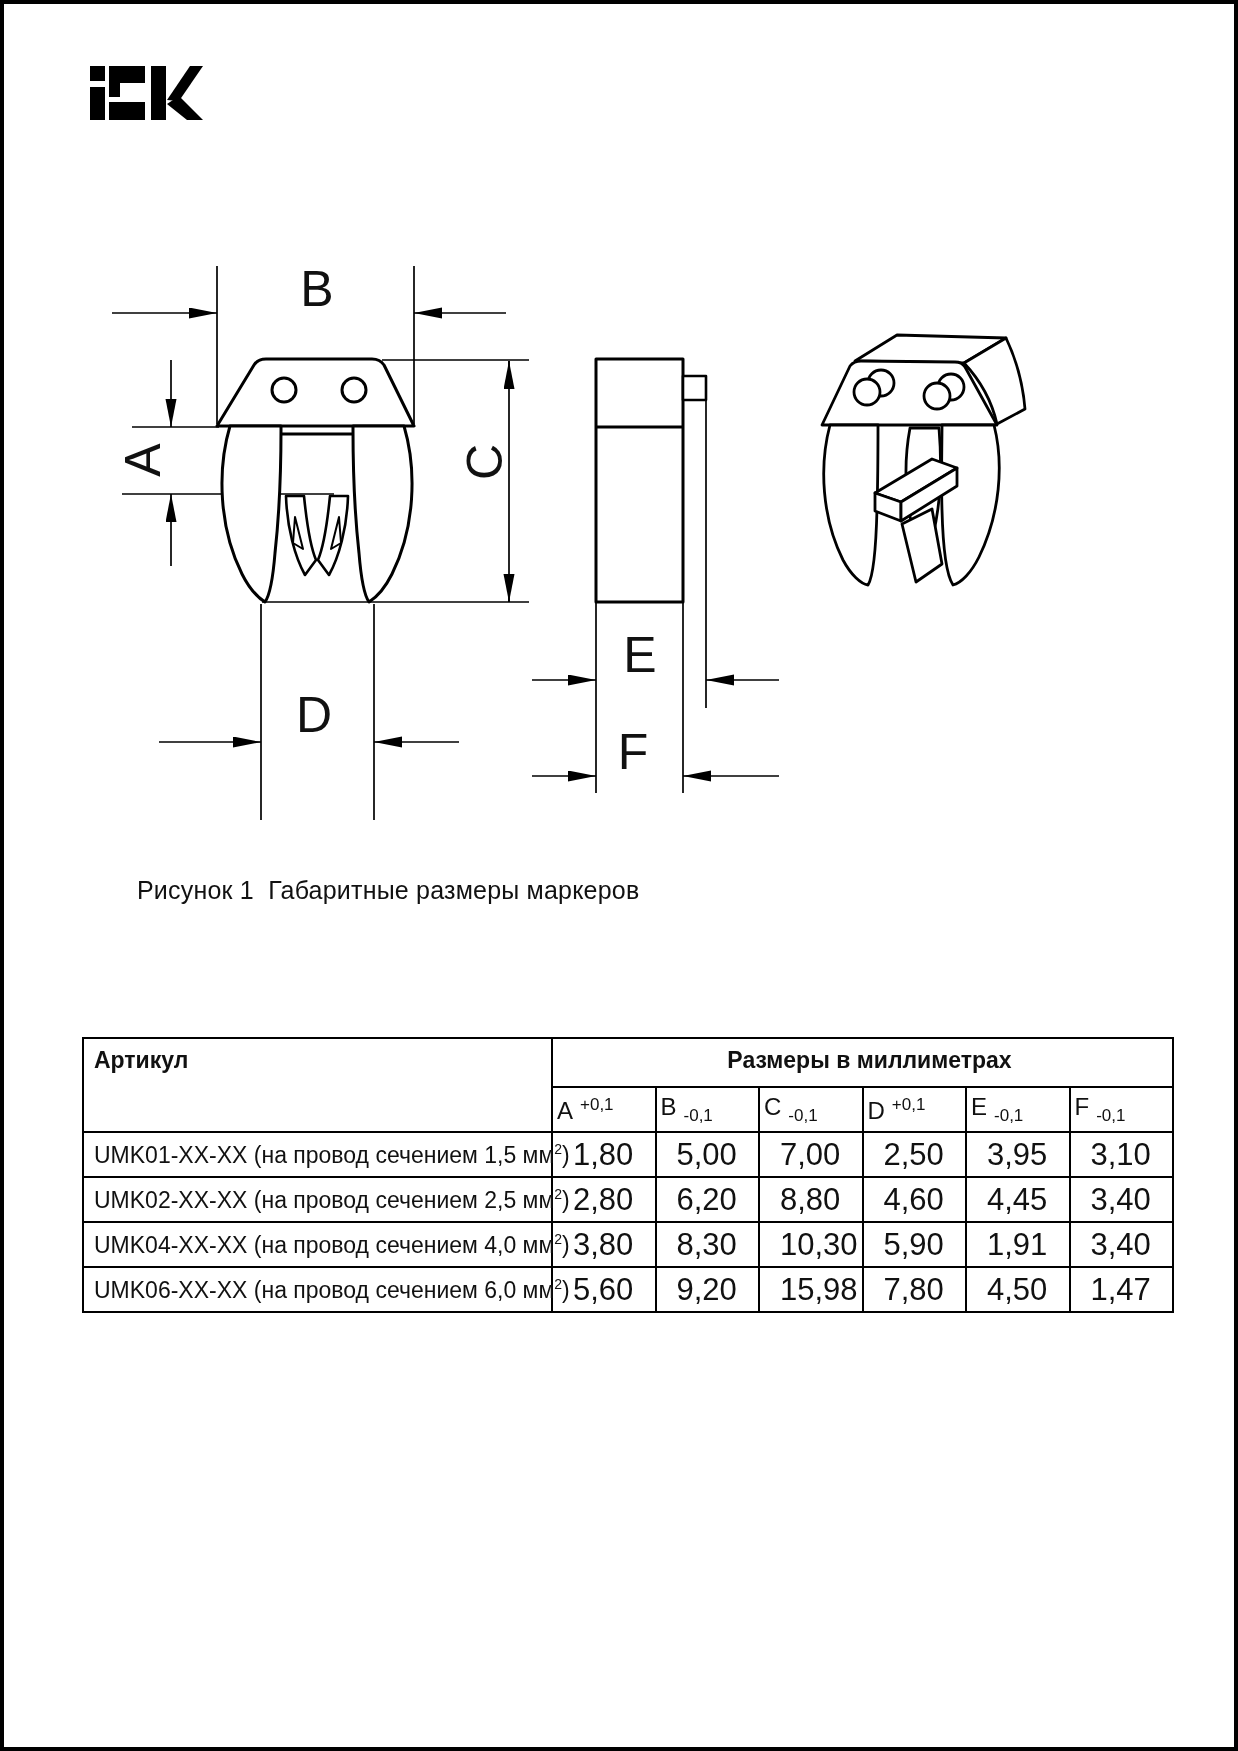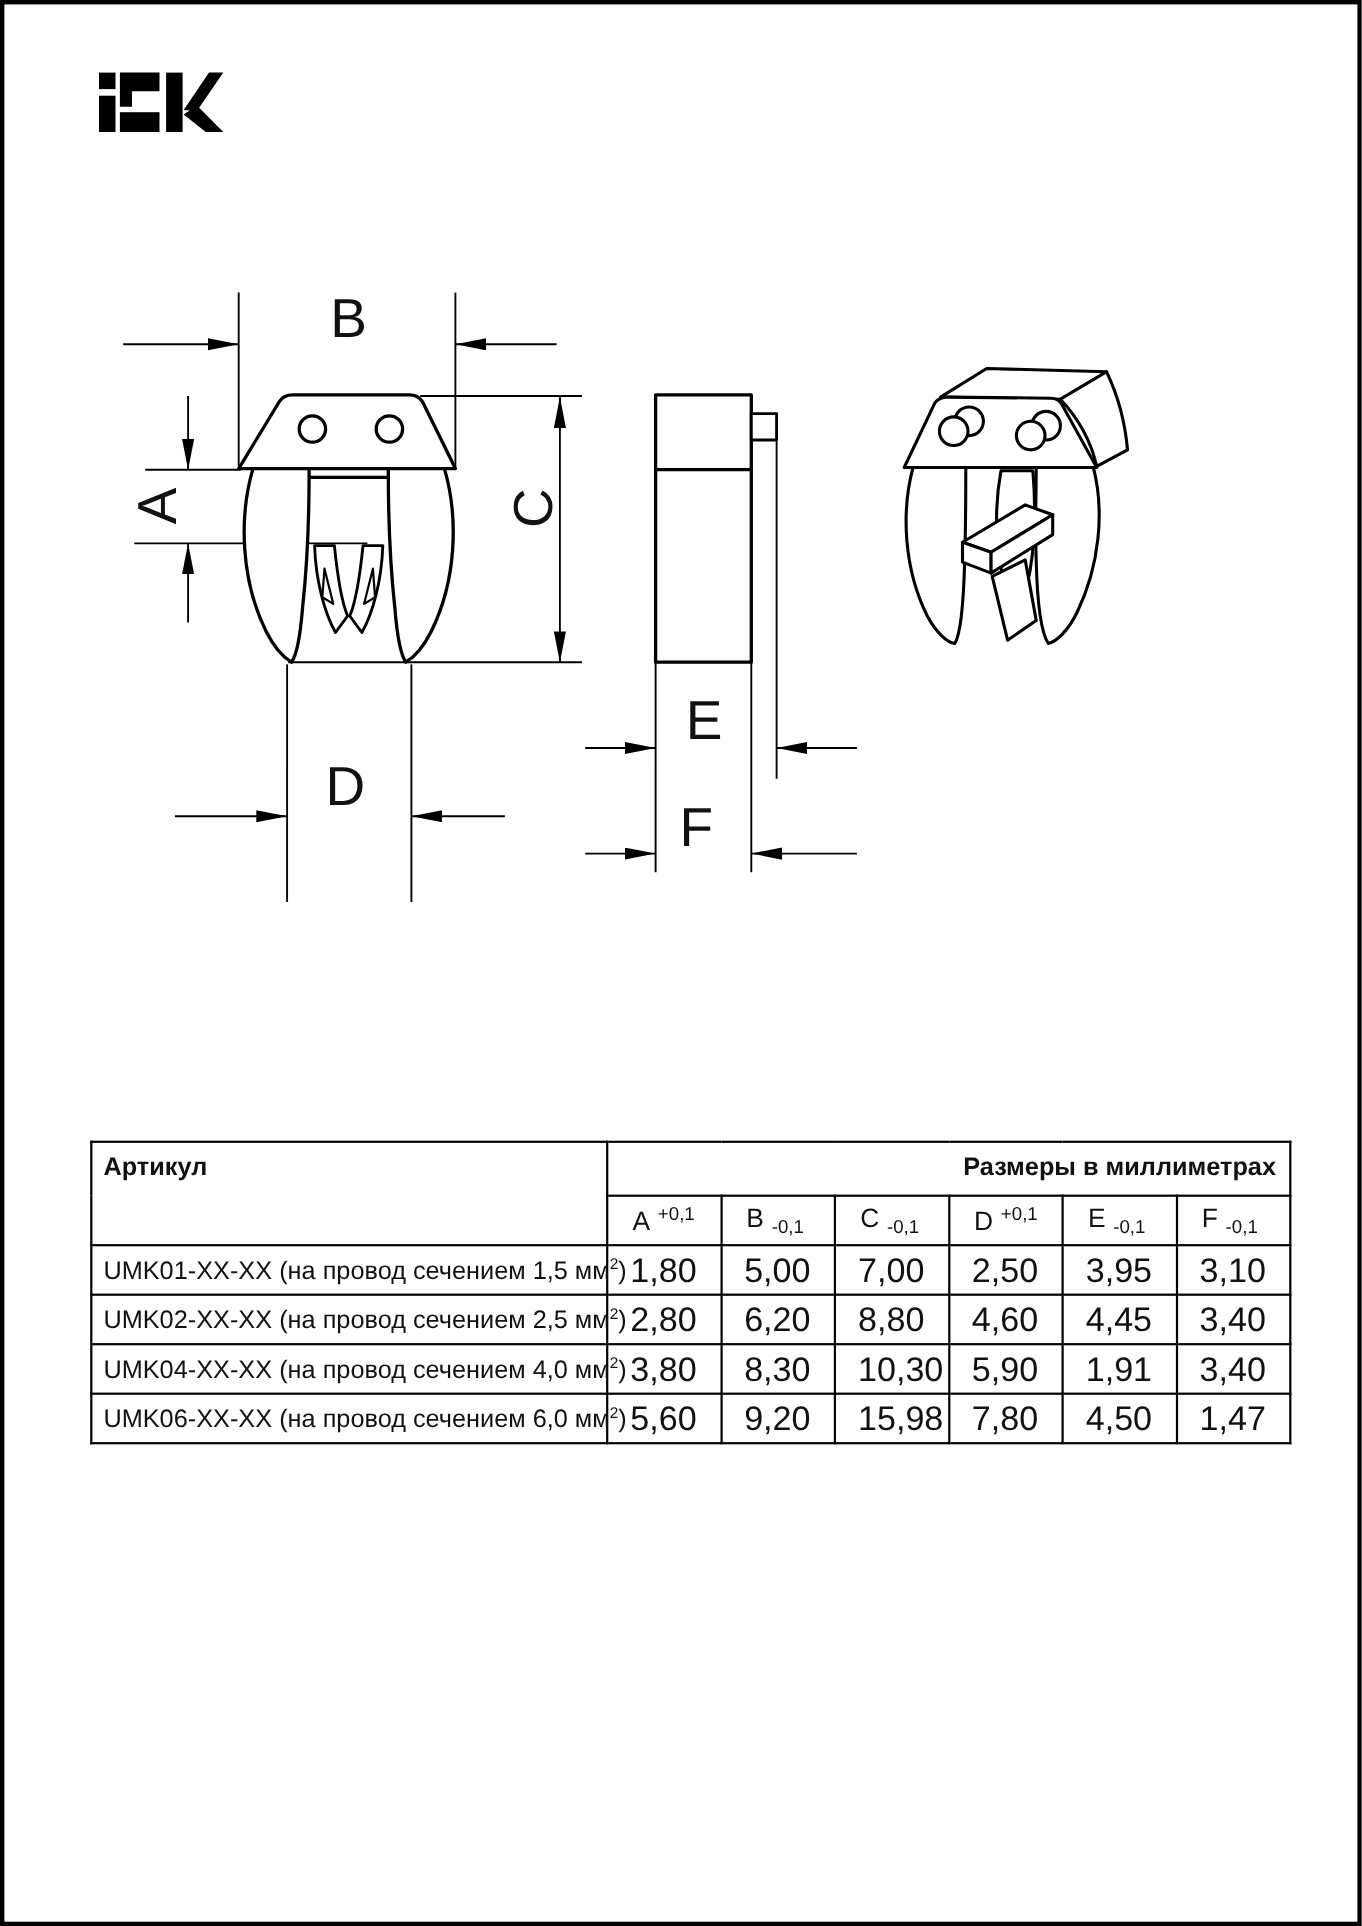--- a/index.html
+++ b/index.html
@@ -25,26 +25,26 @@
   .dims-table th,.dims-table td{border:2px solid #000;}
   .col-article{width:469px;}
   tr.hrow1{height:49px;}
   tr.hrow2{height:45px;}
   .dims-table tbody tr{height:45px;}
   th.article-header{
     text-align:left;vertical-align:top;padding:8px 0 0 10px;
     font-size:23px;font-weight:bold;
   }
   th.sizes-header{
-    text-align:right;vertical-align:top;padding:8px 12px 0 14px;
+    text-align:center;vertical-align:top;padding:8px 0 0 14px;
     font-size:23px;font-weight:bold;
   }
   th.dimhead{
     text-align:left;font-weight:normal;font-size:24px;
-    padding-left:22px;vertical-align:middle;
+    padding-left:4px;vertical-align:middle;
   }
   .tol{font-size:17px;margin-left:7px;}
   .tol.sup{vertical-align:9px;}
   .tol.sub{vertical-align:-6px;margin-top:28px;}
   td.article{padding-left:10px;font-size:23px;white-space:nowrap;vertical-align:middle;}
   td.article sup{font-size:14px;}
   td.val{padding-left:20px;font-size:31px;vertical-align:middle;}
 </style>
 </head>
 <body>
@@ -141,20 +141,21 @@
     <g fill="#111" font-family="Liberation Sans, sans-serif" font-size="50" text-anchor="middle">
       <text x="313" y="302">B</text>
       <text transform="translate(156,456) rotate(-90)">A</text>
       <text transform="translate(498,458) rotate(-90)">C</text>
       <text x="310" y="728">D</text>
       <text x="636" y="668">E</text>
       <text x="629" y="765">F</text>
     </g>
   </svg>
 
+  <div class="fig-caption">Рисунок 1  Габаритные размеры маркеров</div>
 
   <table class="dims-table">
     <colgroup>
       <col class="col-article">
       <col>
         <col>
         <col>
         <col>
         <col>
         <col>

